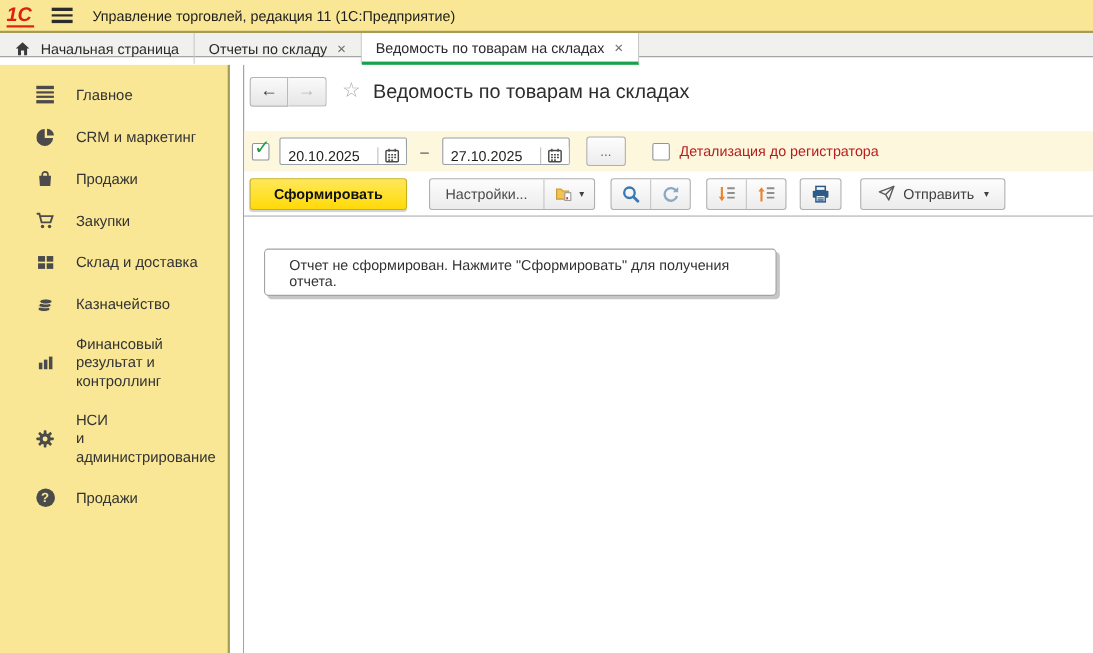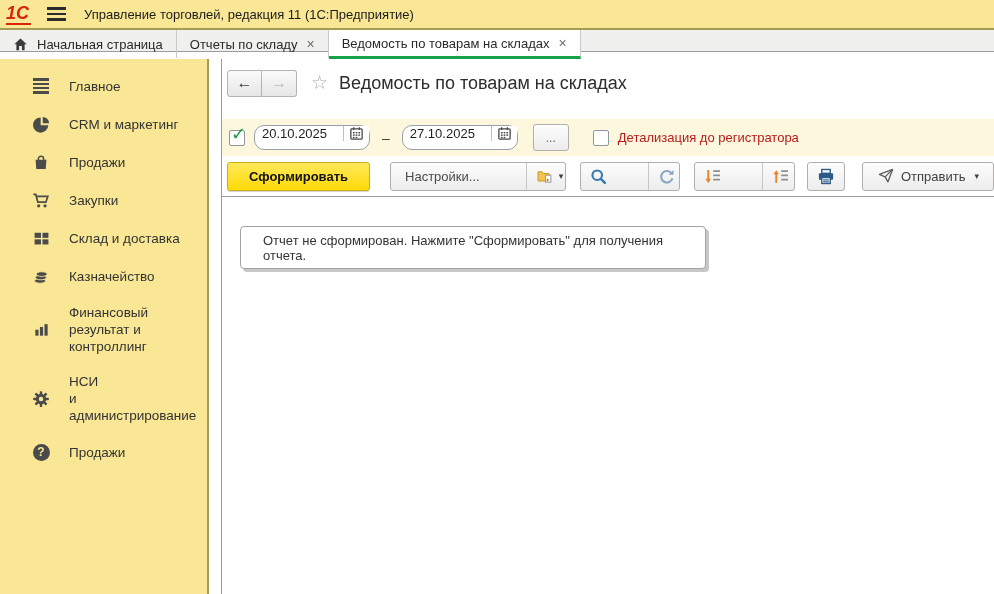--- a/index.html
+++ b/index.html
@@ -103,22 +103,22 @@
   .checkbox {
     position: relative; width: 16px; height: 16px;
     background: #fff; border: 1px solid #8f9599; border-radius: 2px;
     cursor: pointer; flex: 0 0 16px;
   }
   .checkbox .check {
     position: absolute; left: 1px; top: -7px;
     font-size: 18px; font-weight: bold; color: #1e9e44; line-height: 20px;
   }
   .datefield {
-    display: flex; align-items: flex-start; height: 25px;
-    border: 1px solid #98a0a8; background: #fff; border-radius: 10px;
+    display: flex; align-items: flex-end; height: 25px;
+    border: 1px solid #98a0a8; background: #fff; border-radius: 2px;
   }
   .dateinput {
     width: 88px; border: none; outline: none; background: transparent;
     font-size: 13px; color: #1e1e1e; padding-left: 7px;
   }
   .calbtn {
     width: 26px; border: none; border-left: 1px solid #bcbfc3; background: #fff;
     display: flex; align-items: center; justify-content: center;
   }
   .mleft8 { margin-left: 9px; }
@@ -143,21 +143,20 @@
     height: 29px; padding: 0 21px;
     background: linear-gradient(#ffe85a, #ffda08);
     border: 1px solid #c9b117; border-radius: 3px;
     font-weight: bold; color: #111; font-size: 13px;
     box-shadow: 0 1px 1px rgba(0,0,0,.18);
   }
   .btngroup {
     display: flex; height: 29px;
     border: 1px solid #b0afae; border-radius: 3px; overflow: hidden;
     background: linear-gradient(#fdfdfd, #ececec);
-    gap: 32px;
   }
   .seg {
     display: flex; align-items: center; justify-content: center;
     padding: 0 9px; background: transparent; border: none;
     border-left: 1px solid #c6c6c6; color: #4a4a4a; font-size: 13px;
   }
   .seg:first-child { border-left: none; }
   .seg.textseg { padding: 0 14px; }
   .single {
     display: flex; align-items: center; justify-content: center;

